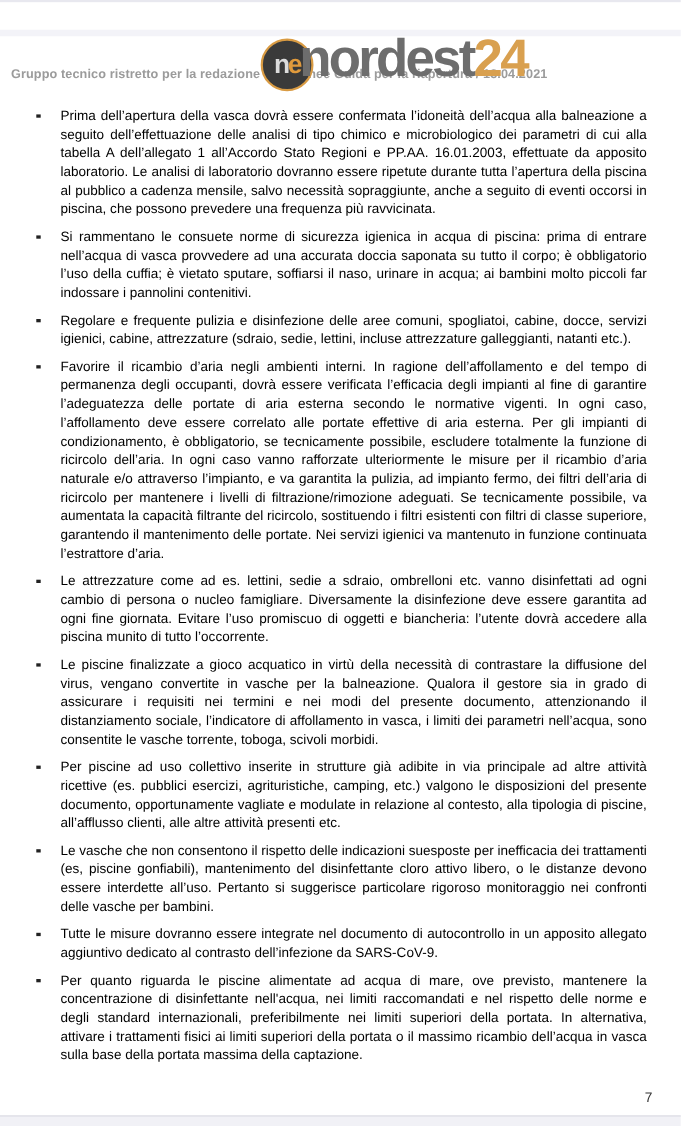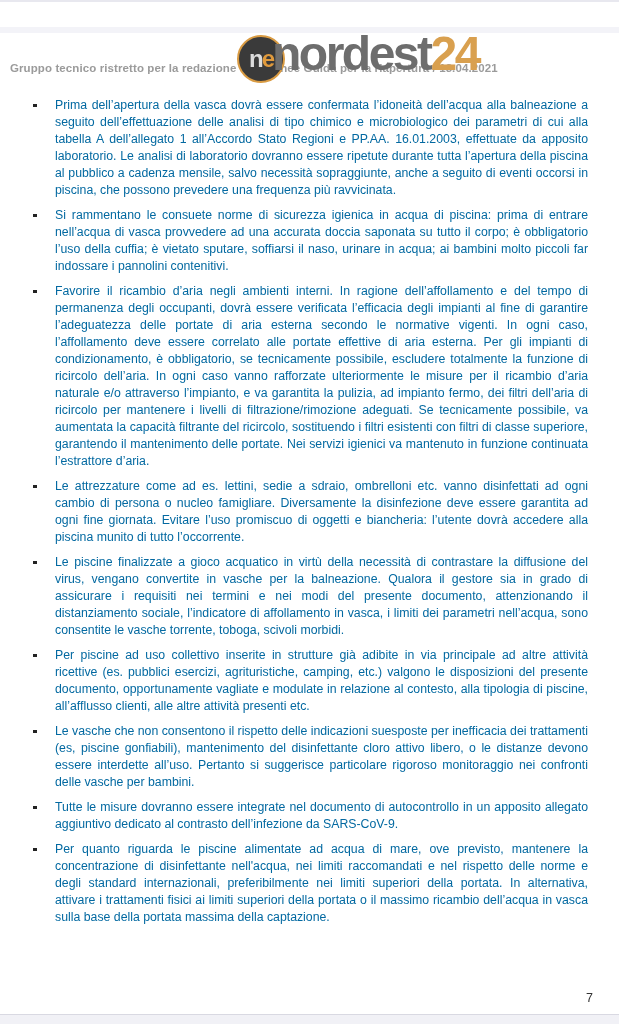--- a/index.html
+++ b/index.html
@@ -44,21 +44,21 @@
   }
   .wm-main{color:#6d6d6d;}
   .wm-accent{color:#d9a04f;}
   .bullets{
     position:absolute;top:97px;left:55px;right:31px;
     margin:0;padding:0;list-style:none;
   }
   .bullet-item{
     position:relative;
     margin:0 0 8px 0;
-    font-size:12.3px;line-height:17px;color:#0369a1;
+    font-size:12.3px;line-height:17px;color:#000000;
     text-align:justify;
   }
   .bullet-item:last-child{margin-bottom:0;}
   .bullet-item::before{
     content:"";
     position:absolute;left:-22px;top:6.5px;
     width:3.5px;height:3.5px;background:#222222;
   }
   .page-number{
     position:absolute;top:991px;right:26px;
@@ -84,20 +84,21 @@
       <span class="wm-main">nordest</span><span class="wm-accent">24</span>
     </div>
   </div>
 
   <ul class="bullets">
 
       <li class="bullet-item"><span>Prima dell’apertura della vasca dovrà essere confermata l’idoneità dell’acqua alla balneazione a seguito dell’effettuazione delle analisi di tipo chimico e microbiologico dei parametri di cui alla tabella A dell’allegato 1 all’Accordo Stato Regioni e PP.AA. 16.01.2003, effettuate da apposito laboratorio. Le analisi di laboratorio dovranno essere ripetute durante tutta l’apertura della piscina al pubblico a cadenza mensile, salvo necessità sopraggiunte, anche a seguito di eventi occorsi in piscina, che possono prevedere una frequenza più ravvicinata.</span></li>
 
       <li class="bullet-item"><span>Si rammentano le consuete norme di sicurezza igienica in acqua di piscina: prima di entrare nell’acqua di vasca provvedere ad una accurata doccia saponata su tutto il corpo; è obbligatorio l’uso della cuffia; è vietato sputare, soffiarsi il naso, urinare in acqua; ai bambini molto piccoli far indossare i pannolini contenitivi.</span></li>
 
+      <li class="bullet-item"><span>Regolare e frequente pulizia e disinfezione delle aree comuni, spogliatoi, cabine, docce, servizi igienici, cabine, attrezzature (sdraio, sedie, lettini, incluse attrezzature galleggianti, natanti etc.).</span></li>
 
       <li class="bullet-item"><span>Favorire il ricambio d’aria negli ambienti interni. In ragione dell’affollamento e del tempo di permanenza degli occupanti, dovrà essere verificata l’efficacia degli impianti al fine di garantire l’adeguatezza delle portate di aria esterna secondo le normative vigenti. In ogni caso, l’affollamento deve essere correlato alle portate effettive di aria esterna. Per gli impianti di condizionamento, è obbligatorio, se tecnicamente possibile, escludere totalmente la funzione di ricircolo dell’aria. In ogni caso vanno rafforzate ulteriormente le misure per il ricambio d’aria naturale e/o attraverso l’impianto, e va garantita la pulizia, ad impianto fermo, dei filtri dell’aria di ricircolo per mantenere i livelli di filtrazione/rimozione adeguati. Se tecnicamente possibile, va aumentata la capacità filtrante del ricircolo, sostituendo i filtri esistenti con filtri di classe superiore, garantendo il mantenimento delle portate. Nei servizi igienici va mantenuto in funzione continuata l’estrattore d’aria.</span></li>
 
       <li class="bullet-item"><span>Le attrezzature come ad es. lettini, sedie a sdraio, ombrelloni etc. vanno disinfettati ad ogni cambio di persona o nucleo famigliare. Diversamente la disinfezione deve essere garantita ad ogni fine giornata. Evitare l’uso promiscuo di oggetti e biancheria: l’utente dovrà accedere alla piscina munito di tutto l’occorrente.</span></li>
 
       <li class="bullet-item"><span>Le piscine finalizzate a gioco acquatico in virtù della necessità di contrastare la diffusione del virus, vengano convertite in vasche per la balneazione. Qualora il gestore sia in grado di assicurare i requisiti nei termini e nei modi del presente documento, attenzionando il distanziamento sociale, l’indicatore di affollamento in vasca, i limiti dei parametri nell’acqua, sono consentite le vasche torrente, toboga, scivoli morbidi.</span></li>
 
       <li class="bullet-item"><span>Per piscine ad uso collettivo inserite in strutture già adibite in via principale ad altre attività ricettive (es. pubblici esercizi, agrituristiche, camping, etc.) valgono le disposizioni del presente documento, opportunamente vagliate e modulate in relazione al contesto, alla tipologia di piscine, all’afflusso clienti, alle altre attività presenti etc.</span></li>
 
 

